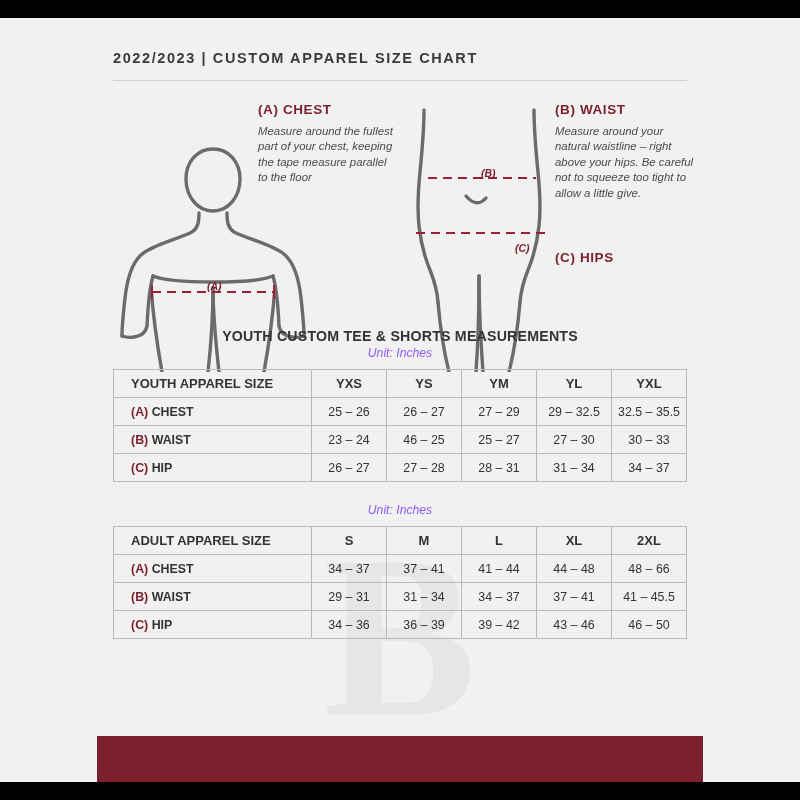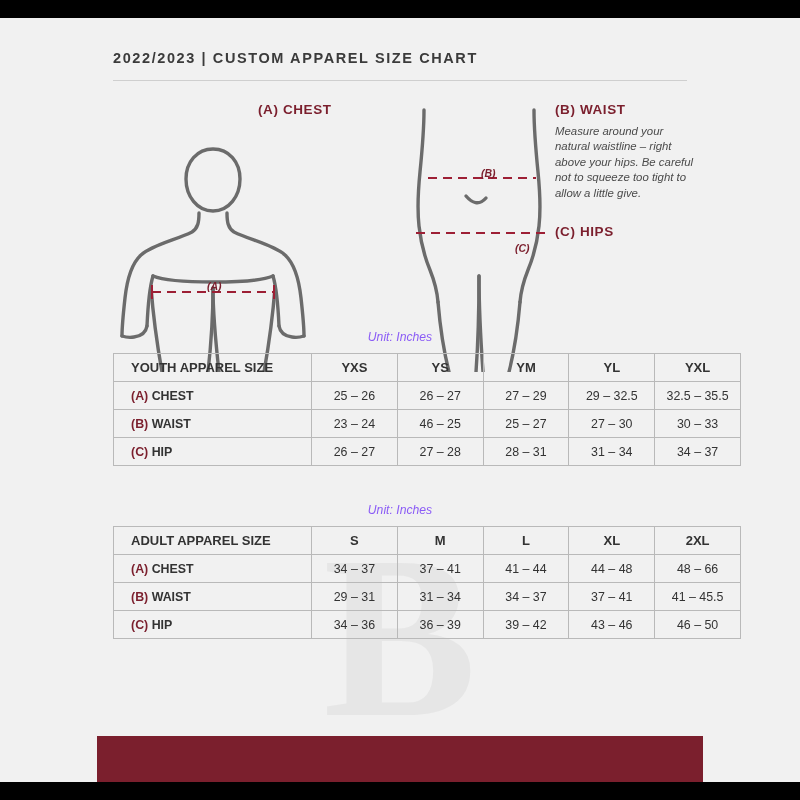--- a/index.html
+++ b/index.html
@@ -107,21 +107,21 @@
     margin-bottom: 7px;
   }
   .callout-body {
     font-size: 11.4px;
     line-height: 15.4px;
     font-style: italic;
     color: #4a4a4a;
   }
   .c-chest { left: 258px; top: 22px; width: 140px; }
   .c-waist { left: 555px; top: 22px; width: 140px; }
-  .c-hips  { left: 555px; top: 144px; width: 140px; }
+  .c-hips  { left: 555px; top: 170px; width: 140px; }
 
   .dimlabel {
     position: absolute;
     font-size: 10.5px;
     font-weight: bold;
     color: #7b1f2d;
     font-style: italic;
   }
   
   .section {
@@ -142,21 +142,21 @@
   .tbl-unit {
     text-align: center;
     font-size: 12.2px;
     font-style: italic;
     color: #8b5cf6;
     margin-top: 2px;
     margin-bottom: 9px;
   }
   table {
     border-collapse: collapse;
-    width: 628px;
+    width: 574px;
     table-layout: fixed;
   }
   table tr { height: 28px; }
   th, td {
     border: 1px solid #b9b9b9;
     font-size: 12.4px;
     color: #333333;
     text-align: center;
     padding: 0;
   }
@@ -232,31 +232,33 @@
 
         <line x1="416" y1="153" x2="548" y2="153" stroke="#9d1f35" stroke-width="2" stroke-dasharray="9,6"></line>
       </svg>
 
       <div class="dimlabel" style="left:207px; top:200px;">(A)</div>
       <div class="dimlabel" style="left:481px; top:87px;">(B)</div>
       <div class="dimlabel" style="left:515px; top:162px;">(C)</div>
 
       <div class="callout c-chest">
         <div class="callout-title">(A) CHEST</div>
+        <div class="callout-body">Measure around the fullest part of your chest, keeping the tape measure parallel to the floor</div>
       </div>
       <div class="callout c-waist">
         <div class="callout-title">(B) WAIST</div>
         <div class="callout-body">Measure around your natural waistline – right above your hips. Be careful not to squeeze too tight to allow a little give.</div>
       </div>
       <div class="callout c-hips">
         <div class="callout-title">(C) HIPS</div>
       </div>
     </div>
 
     <div class="section sec-1">
+      <div class="tbl-title">YOUTH CUSTOM TEE &amp; SHORTS MEASUREMENTS</div>
       <div class="tbl-unit">Unit: Inches</div>
       <table>
         <tbody>
             <tr>
           <th class="rowhead">YOUTH APPAREL SIZE</th>
           <th>YXS</th>
           <th>YS</th>
           <th>YM</th>
           <th>YL</th>
           <th>YXL</th>

